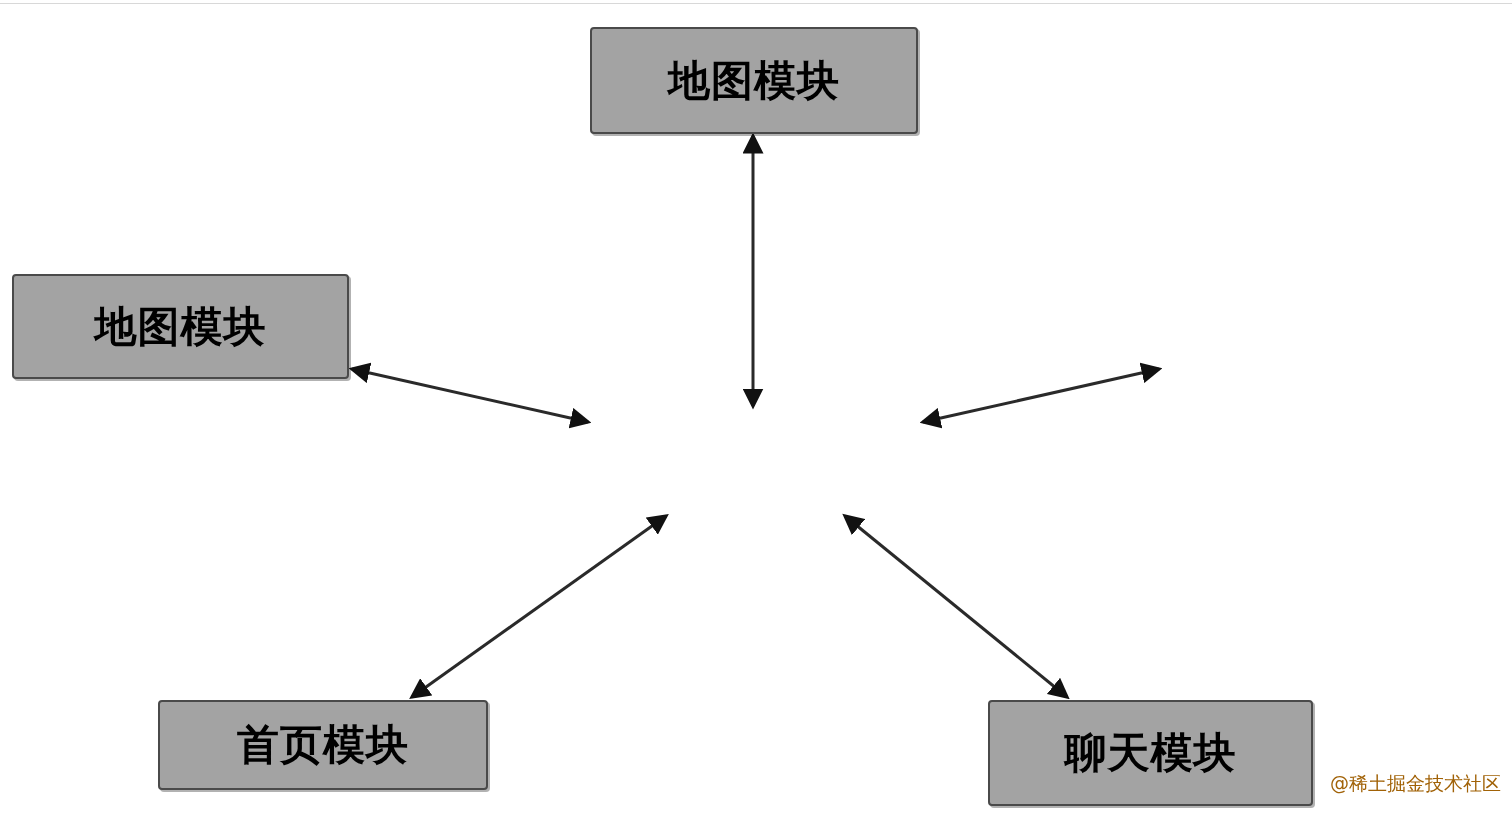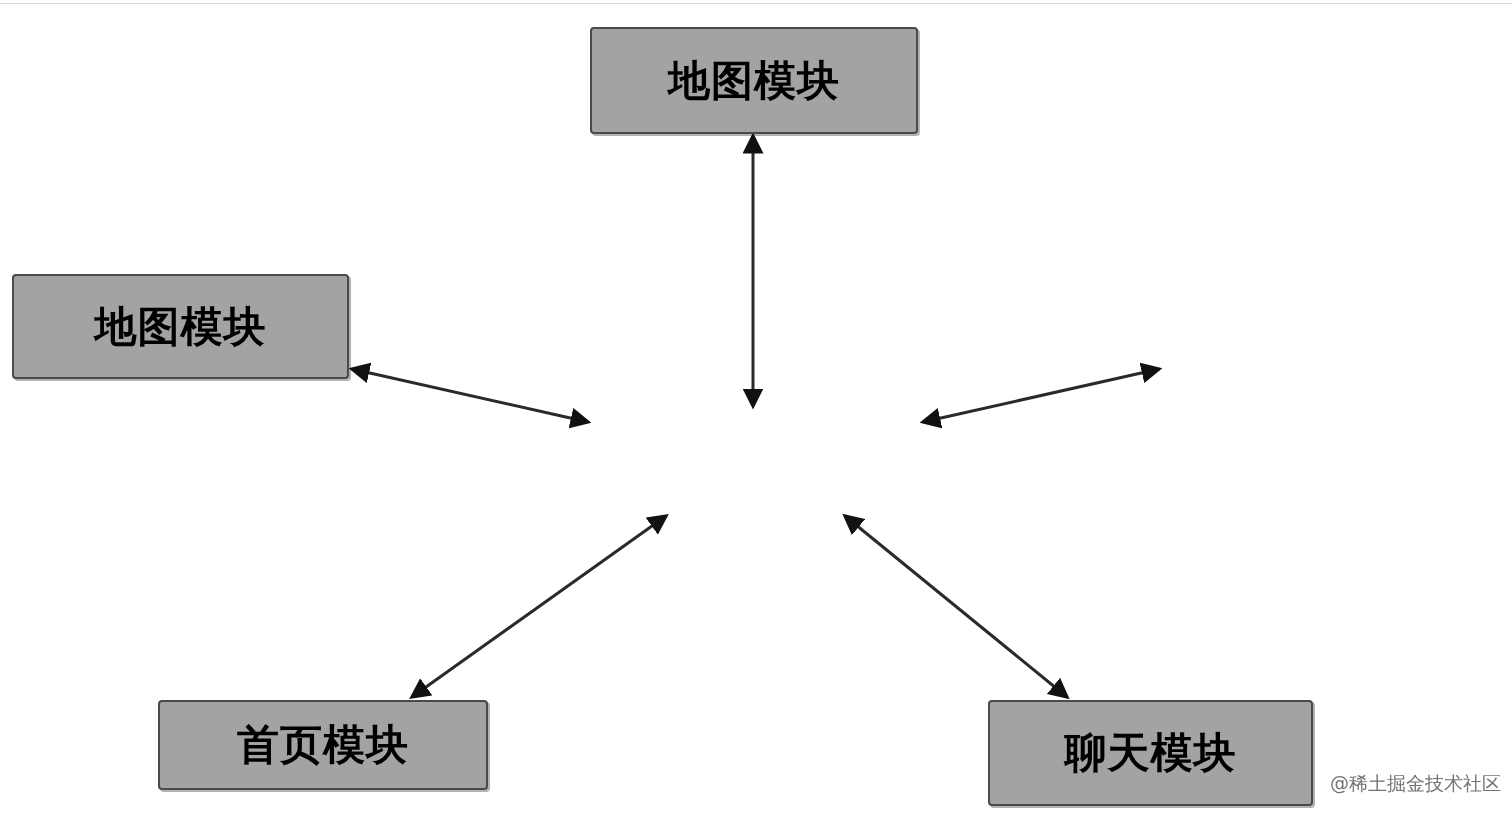--- a/index.html
+++ b/index.html
@@ -60,21 +60,21 @@
   #node-middle   { left: 590px;  top: 408px; width: 331px; height: 105px; }
   #node-home     { left: 158px;  top: 700px; width: 330px; height: 90px; }
   #node-settings { left: 988px;  top: 700px; width: 325px; height: 106px; }
 
   .watermark {
     position: absolute;
     left: 1330px;
     top: 771px;
     font-family: "DejaVu Sans", "Liberation Sans", sans-serif;
     font-size: 19px;
-    color: #737373;
+    color: #a16207;
     white-space: nowrap;
     user-select: none;
   }
 </style>
 </head>
 <body>
 
 <div id="canvas">
 
   <div class="top-rule"></div>

